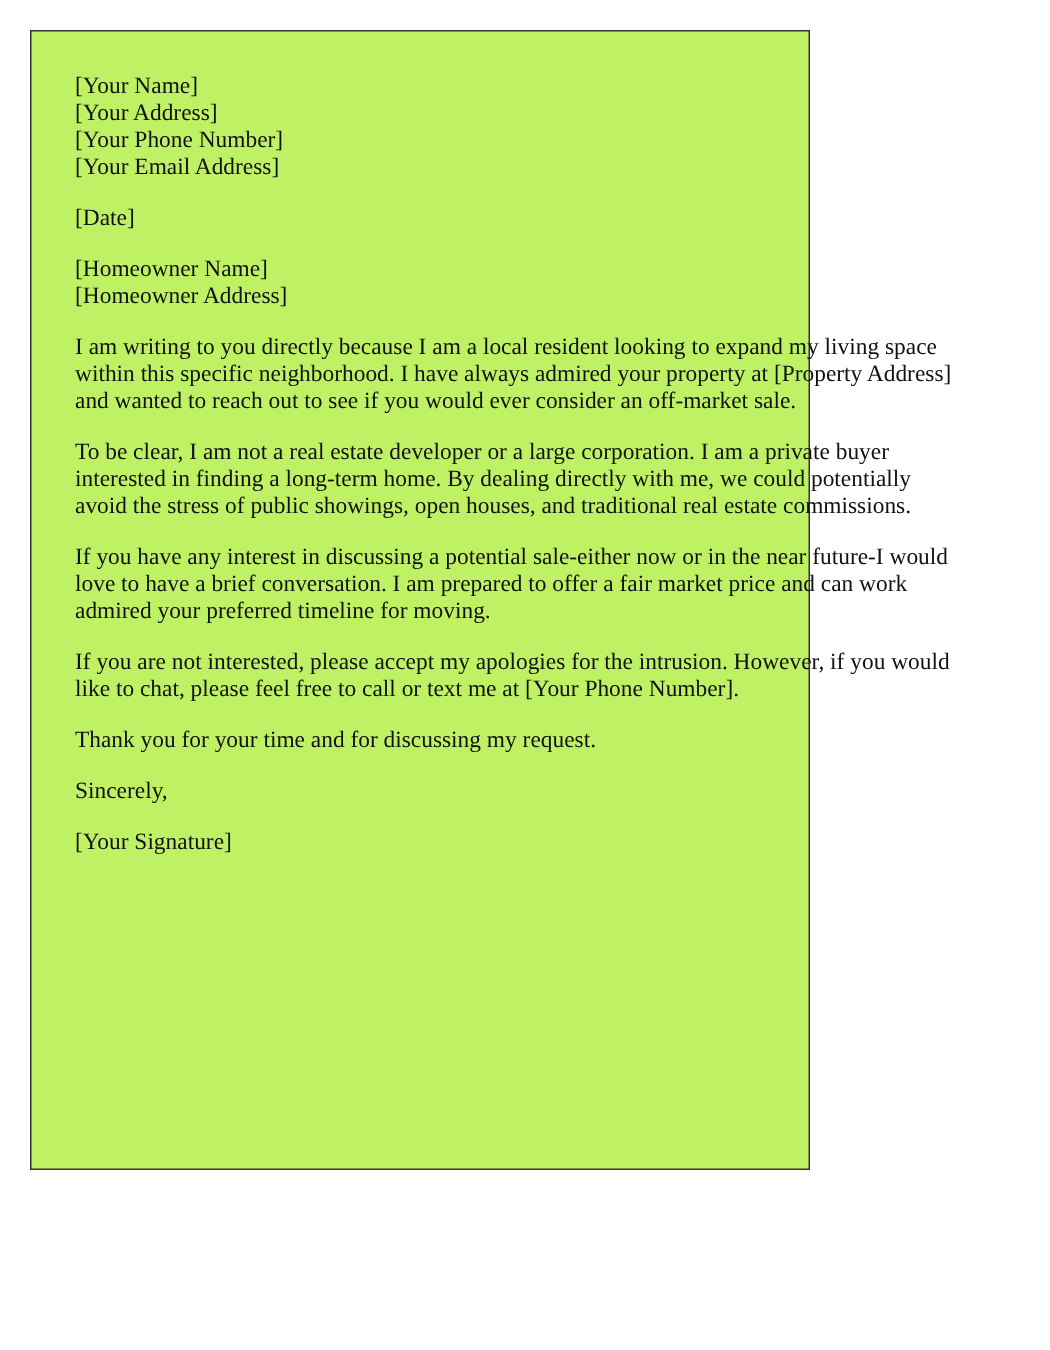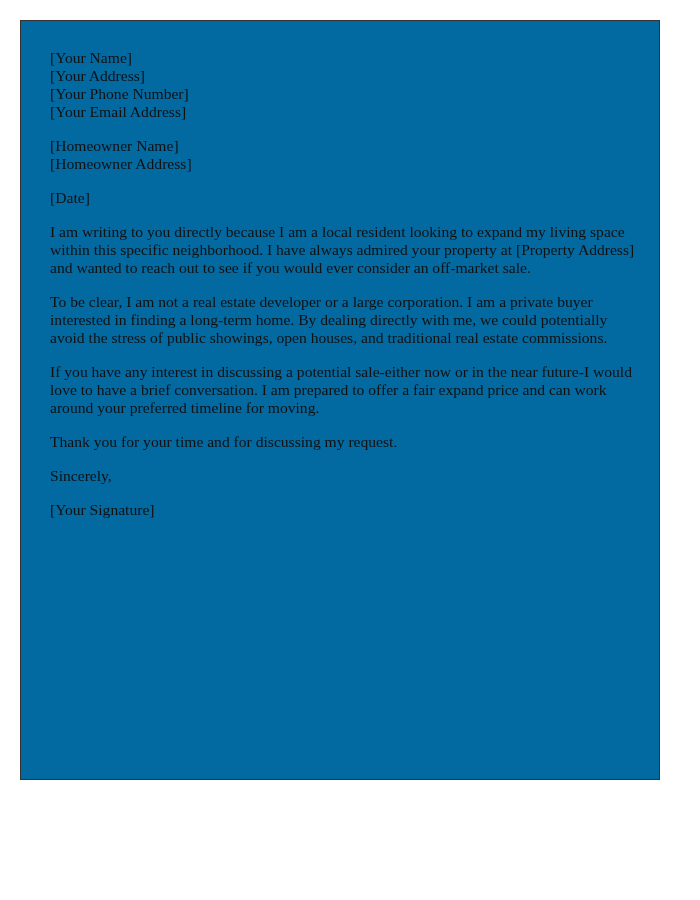--- a/index.html
+++ b/index.html
@@ -10,25 +10,25 @@
     body {
       width: 700px;
       height: 900px;
       position: relative;
       overflow: hidden;
     }
     .page {
       position: absolute;
       left: 20px;
       top: 20px;
-      width: 640px;
+      width: 520px;
       height: 760px;
       border: 1px solid #333333;
       box-sizing: border-box;
-      background: #0369a1;
+      background: #bef264;
     }
     .content {
       position: absolute;
       left: 29px;
       top: 28px;
       width: 585px;
       font-family: "Liberation Serif", "DejaVu Serif", serif;
       font-size: 15.6px;
       line-height: 18px;
       color: #111111;
@@ -51,31 +51,32 @@
   <div class="content">
 
     <div class="block">
       <span class="line">[Your Name]</span>
       <span class="line">[Your Address]</span>
       <span class="line">[Your Phone Number]</span>
       <span class="line">[Your Email Address]</span>
     </div>
 
     <div class="block">
-      <span class="line">[Homeowner Name]</span>
-      <span class="line">[Homeowner Address]</span>
+      <span class="line">[Date]</span>
     </div>
 
     <div class="block">
-      <span class="line">[Date]</span>
+      <span class="line">[Homeowner Name]</span>
+      <span class="line">[Homeowner Address]</span>
     </div>
 
 
     <p class="para">I am writing to you directly because I am a local resident looking to expand my living space within this specific neighborhood. I have always admired your property at [Property Address] and wanted to reach out to see if you would ever consider an off-market sale.</p>
     <p class="para">To be clear, I am not a real estate developer or a large corporation. I am a private buyer interested in finding a long-term home. By dealing directly with me, we could potentially avoid the stress of public showings, open houses, and traditional real estate commissions.</p>
-    <p class="para">If you have any interest in discussing a potential sale-either now or in the near future-I would love to have a brief conversation. I am prepared to offer a fair expand price and can work around your preferred timeline for moving.</p>
+    <p class="para">If you have any interest in discussing a potential sale-either now or in the near future-I would love to have a brief conversation. I am prepared to offer a fair market price and can work admired your preferred timeline for moving.</p>
+    <p class="para">If you are not interested, please accept my apologies for the intrusion. However, if you would like to chat, please feel free to call or text me at [Your Phone Number].</p>
     <p class="para">Thank you for your time and for discussing my request.</p>
 
     <p class="para">Sincerely,</p>
     <p class="para">[Your Signature]</p>
 
   </div>
 </div>
 
 </body></html>

